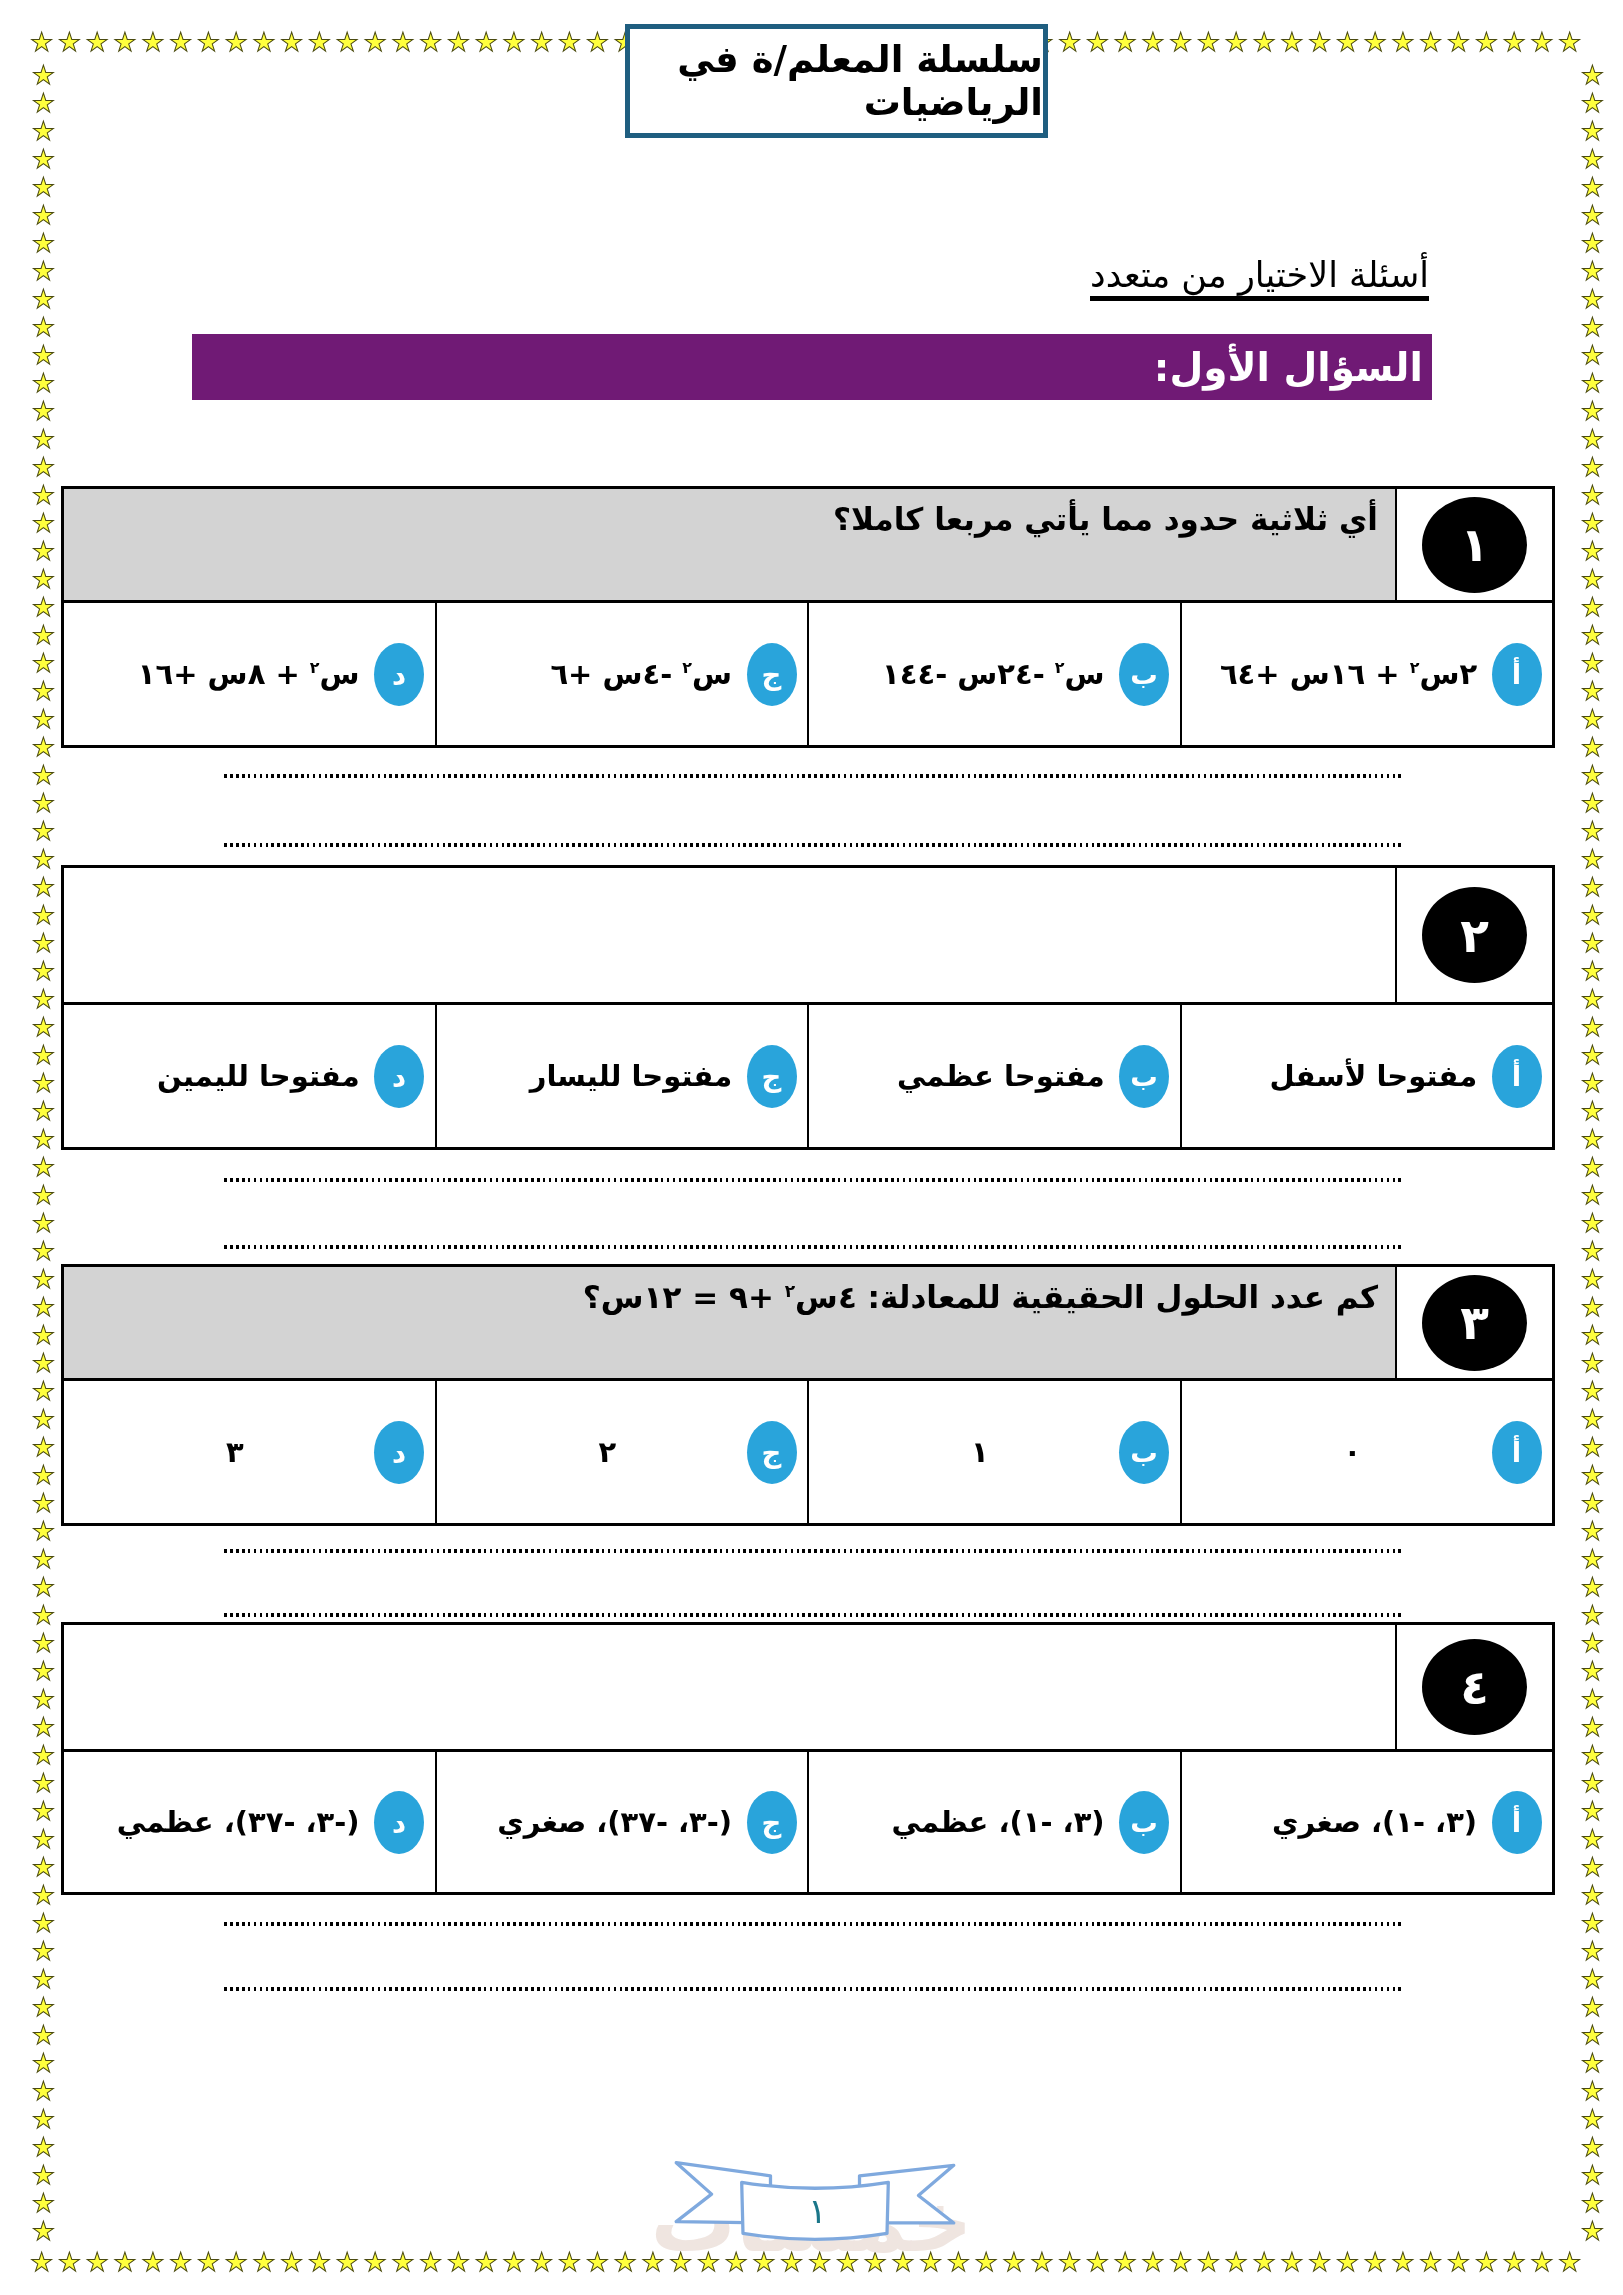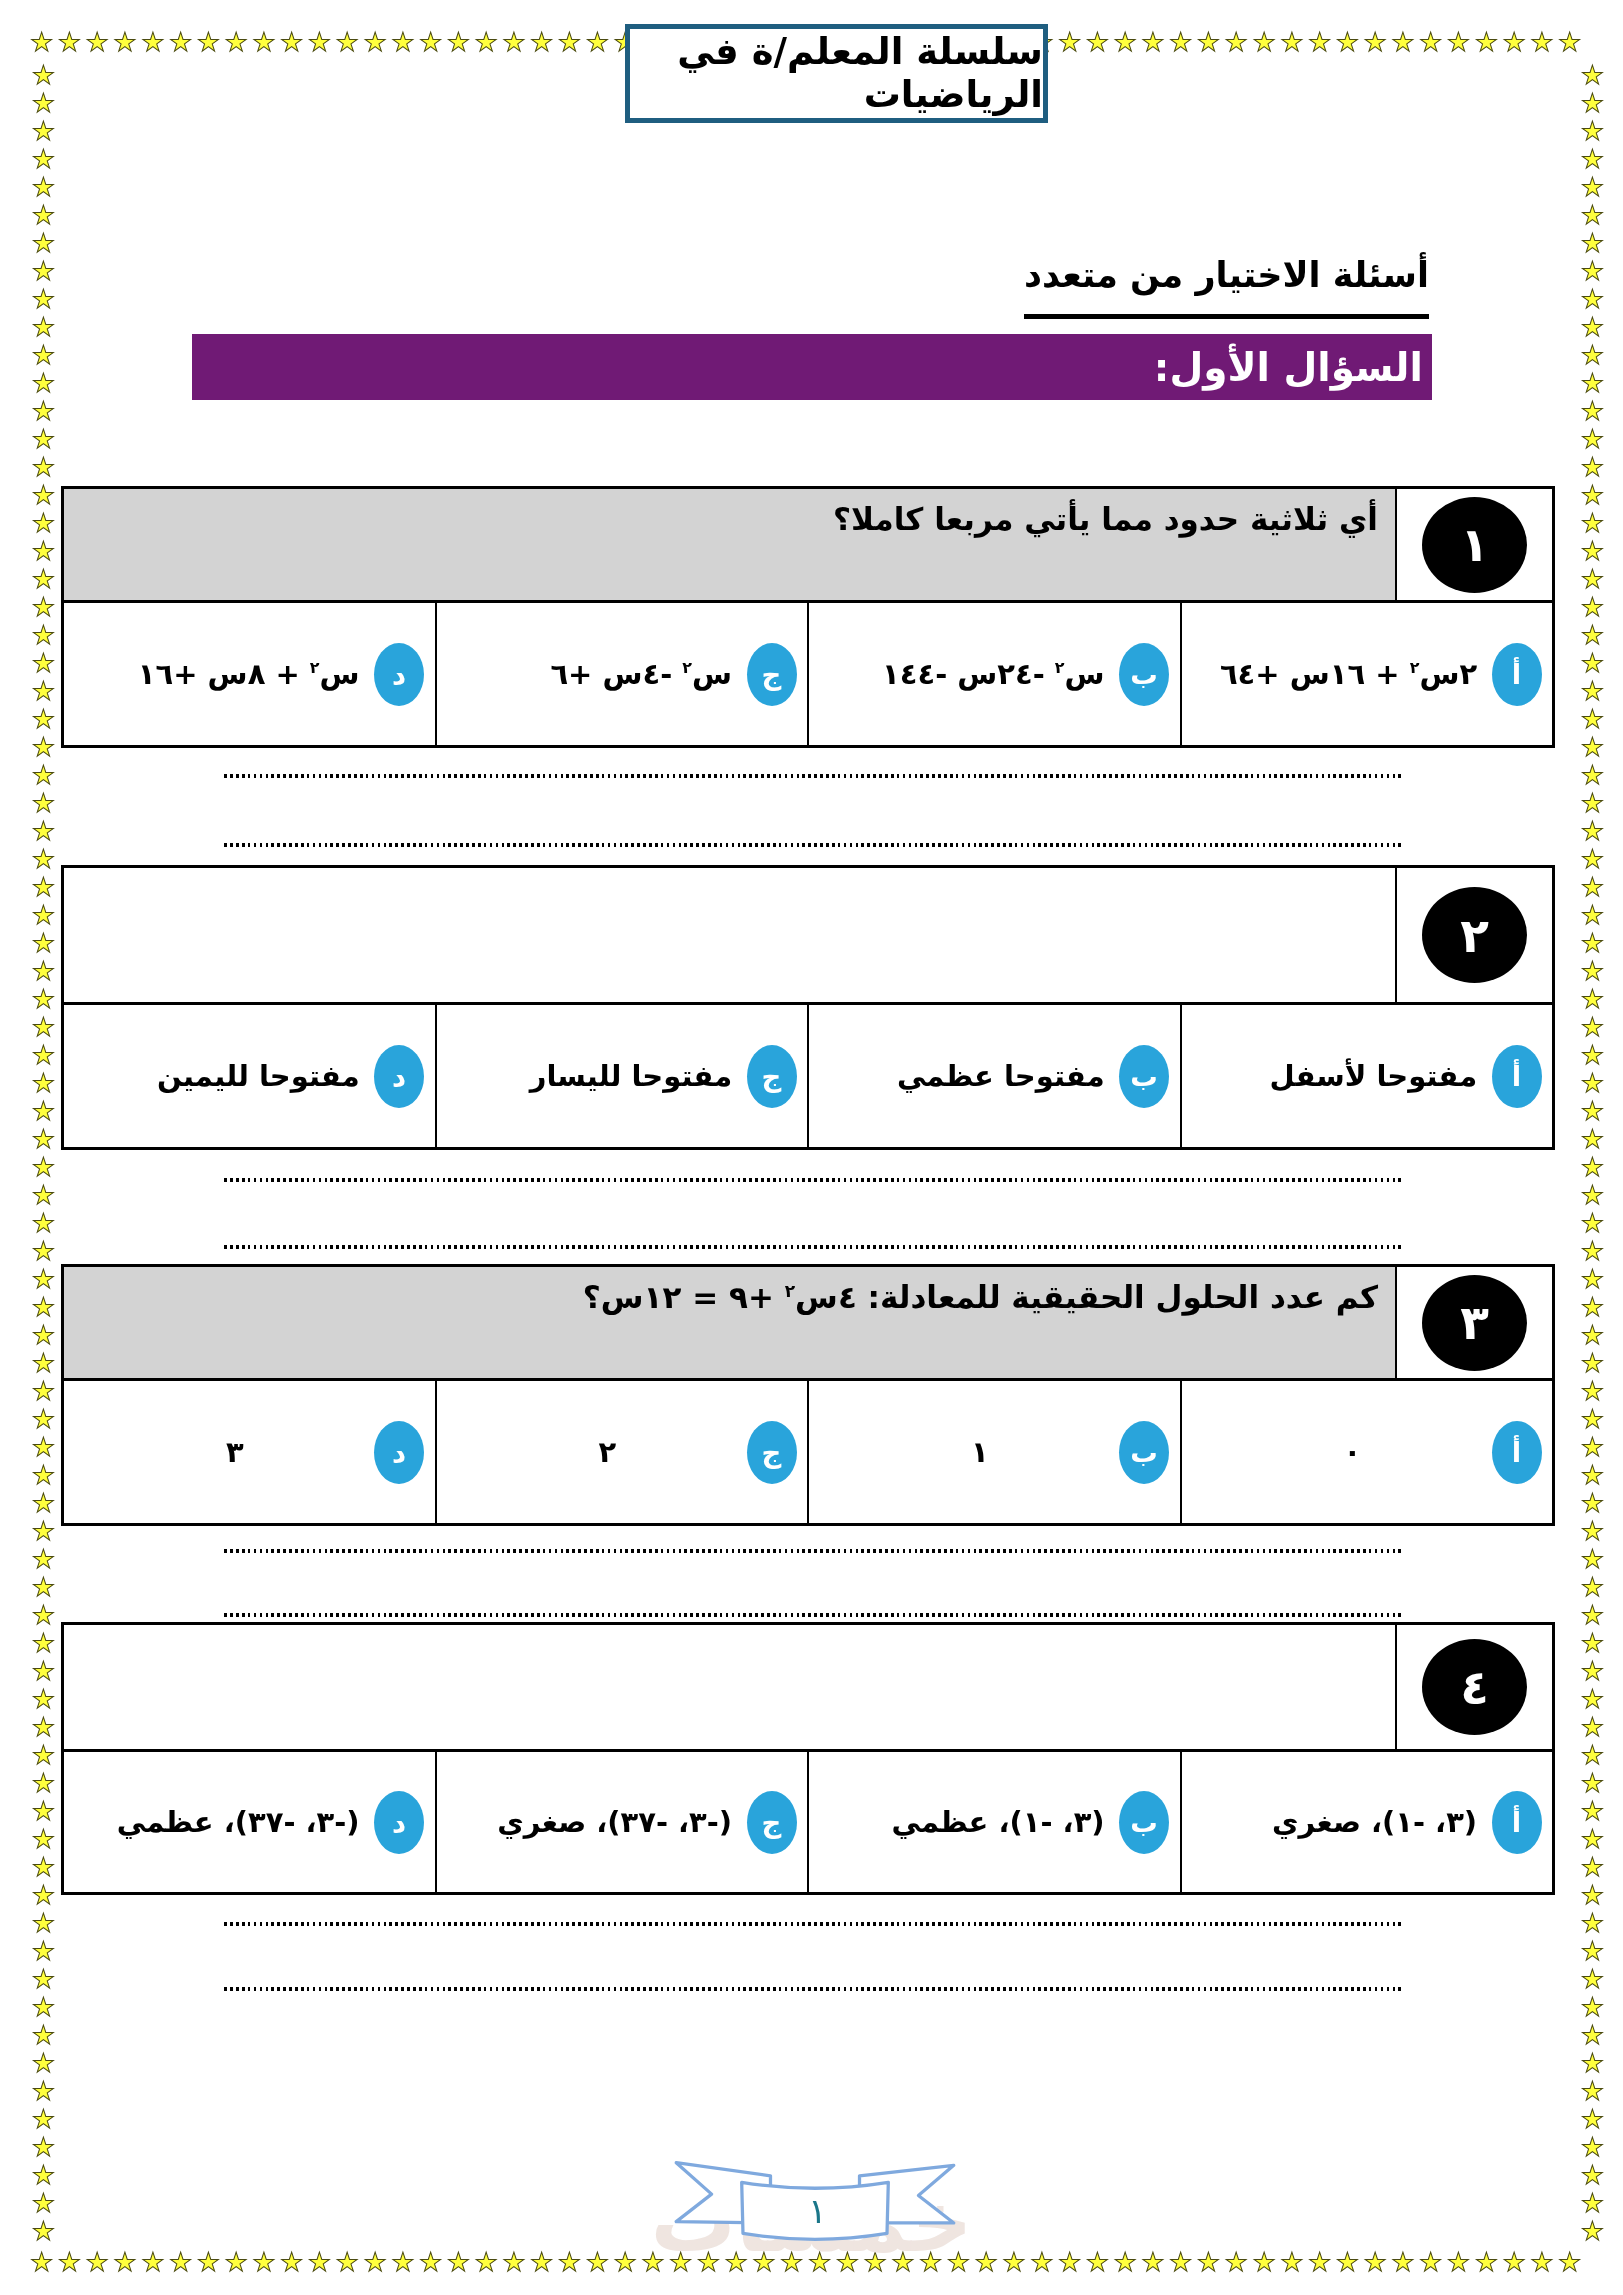--- a/index.html
+++ b/index.html
@@ -16,29 +16,29 @@
     direction:ltr;
   }
   .stars-h{ left:30px; width:1552px; }
   .stars-top{ top:29px; }
   .stars-bottom{ top:2249px; }
   .stars-v{ flex-direction:column; align-items:center; top:62px; height:2182px; width:29px; }
   .stars-left{ left:29px; }
   .stars-right{ left:1578px; }
   
   .title-box{
-    position:absolute; left:625px; top:23.6px; width:423px; height:99px;
+    position:absolute; left:625px; top:23.6px; width:423px; height:114px;
     border:5.9px solid #1F5E80; background:#fff; z-index:3;
     display:flex; align-items:center; justify-content:center;
     font-size:37px; font-weight:bold;
   }
   .section-heading{
     position:absolute; top:255px; right:194px;
-    font-size:35px; font-weight:bold;
-    border-bottom:5.9px solid #000; padding-bottom:19px;
+    font-size:35px; font-weight:normal;
+    border-bottom:5.9px solid #000; padding-bottom:1px;
   }
   .banner{
     position:absolute; left:192px; top:334px; width:1240px; height:66px;
     background:#701a75; color:#fff; display:flex; align-items:center;
     font-size:39px; font-weight:bold; padding-inline-start:9.2px;
   }
   
   .qtable{
     position:absolute; left:61px; width:1494px;
     border:3.3px solid #000; background:#fff; z-index:2;

